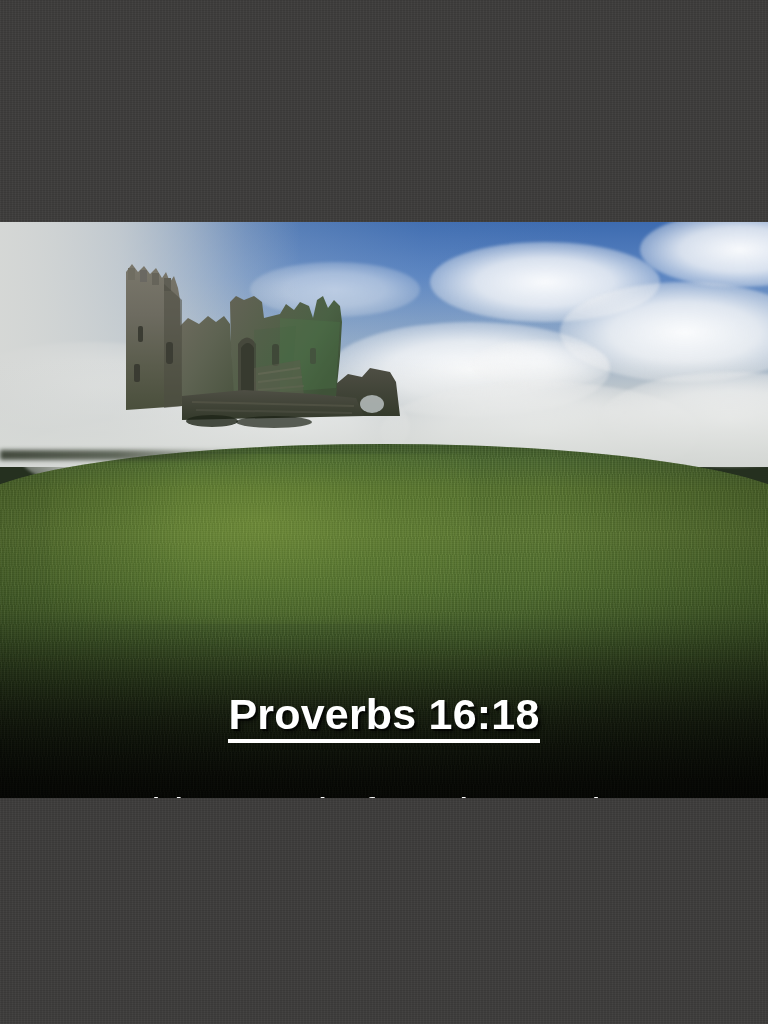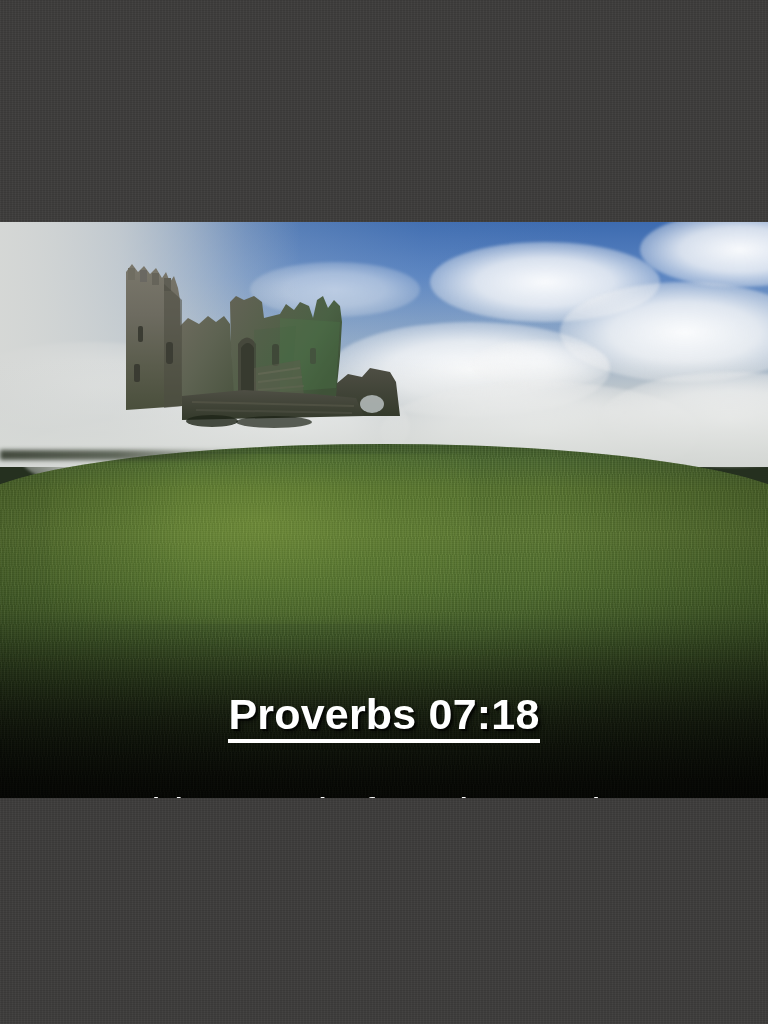--- a/index.html
+++ b/index.html
@@ -313,21 +313,21 @@
     </div>
 
     <div class="ground">
       <div class="grass-tex"></div>
       <div class="grass-glow"></div>
       <div class="ground-vignette"></div>
     </div>
     <div class="treeline"></div>
 
     <div class="slide-title">
-      <span class="ul">Proverbs 07:18</span>
+      <span class="ul">Proverbs 16:18</span>
     </div>
 
     <div class="slide-body">
       <span class="line">Pride goes before destruction,</span>
 
     </div>
 
   </div>
 </div>
 

